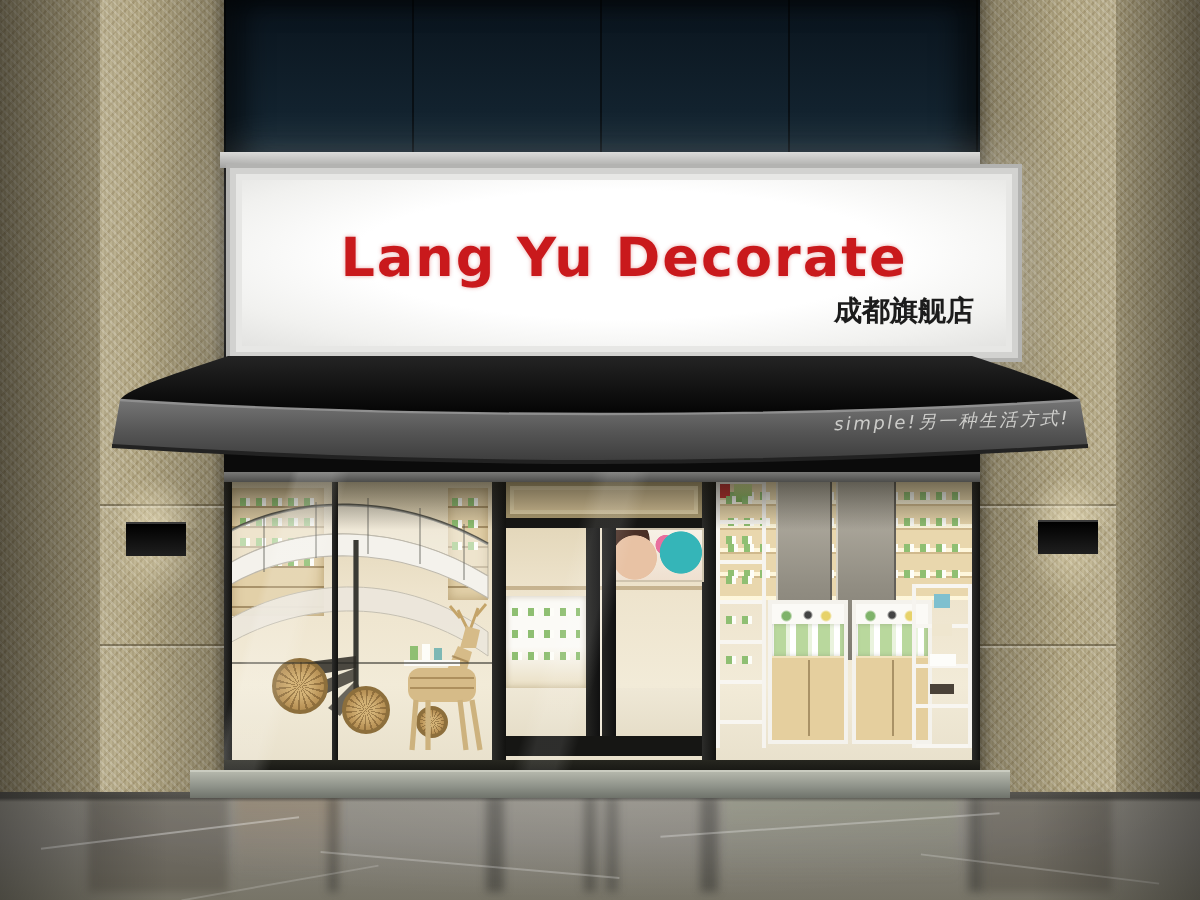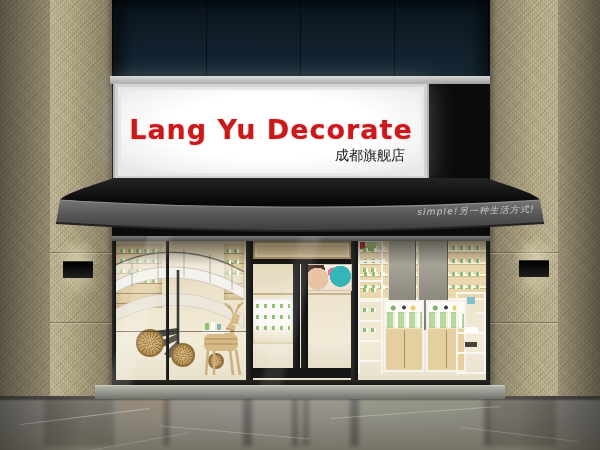--- a/index.html
+++ b/index.html
@@ -28,29 +28,29 @@
   
   .upper-navy{left:112px;top:0;width:378px;height:84px;z-index:1;
     background:linear-gradient(180deg,#0a141d,#12222e 65%,#172934);
     box-shadow:inset 10px 0 14px rgba(0,0,0,.6), inset -10px 0 14px rgba(0,0,0,.6), inset 0 -8px 14px rgba(180,190,190,.08);}
   .upper-navy::after{content:"";position:absolute;inset:0;
     background-image:linear-gradient(90deg,rgba(0,0,0,.55) 0 1px,transparent 1px);
     background-size:94px 100%;}
   .soffit{left:110px;top:76px;width:380px;height:8px;z-index:2;
     background:linear-gradient(180deg,#d9d9d7,#9c9c9a);}
   
-  .signboard{left:113px;top:82px;width:316px;height:99px;z-index:3;
+  .signboard{left:113px;top:82px;width:398px;height:99px;z-index:3;
     background:#e7e7e5;border:2px solid #b3b3b1;box-sizing:border-box;
     box-shadow:0 0 26px rgba(255,255,255,.28), inset 0 0 0 3px #d2d2d0;}
   .sign-inner{position:absolute;left:6px;top:6px;right:6px;bottom:6px;
     background:radial-gradient(ellipse at 50% 45%,#ffffff 50%,#f1f1ef 80%,#e3e3e1);}
   .sign-title{position:absolute;left:0;top:24px;width:100%;text-align:center;
     font-size:27px;font-weight:bold;letter-spacing:1px;color:#c9191c;
     text-shadow:0 0 2px rgba(190,10,10,.35);}
-  .sign-subtitle{position:absolute;right:16px;bottom:8px;font-size:14px;font-weight:normal;color:#1c1c1c;}
+  .sign-subtitle{position:absolute;right:16px;bottom:8px;font-size:14px;font-weight:bold;color:#1c1c1c;}
   
   .awning-svg{left:48px;top:174px;width:504px;height:64px;z-index:4;}
   .awning-slogan{left:385px;top:205px;width:150px;z-index:5;text-align:right;
     font-size:9px;font-style:italic;letter-spacing:1.2px;color:#d9d9d6;
     transform:rotate(-1.5deg);opacity:.9;}
   
   .sconce{width:30px;height:16px;z-index:2;background:linear-gradient(180deg,#000,#1f1f1f);
     border-top:1px solid #3a3a3a;}
   .glow{z-index:2;pointer-events:none;}
   .glow-up{width:46px;height:26px;background:radial-gradient(ellipse at 50% 100%,rgba(255,244,210,.55),transparent 70%);}

